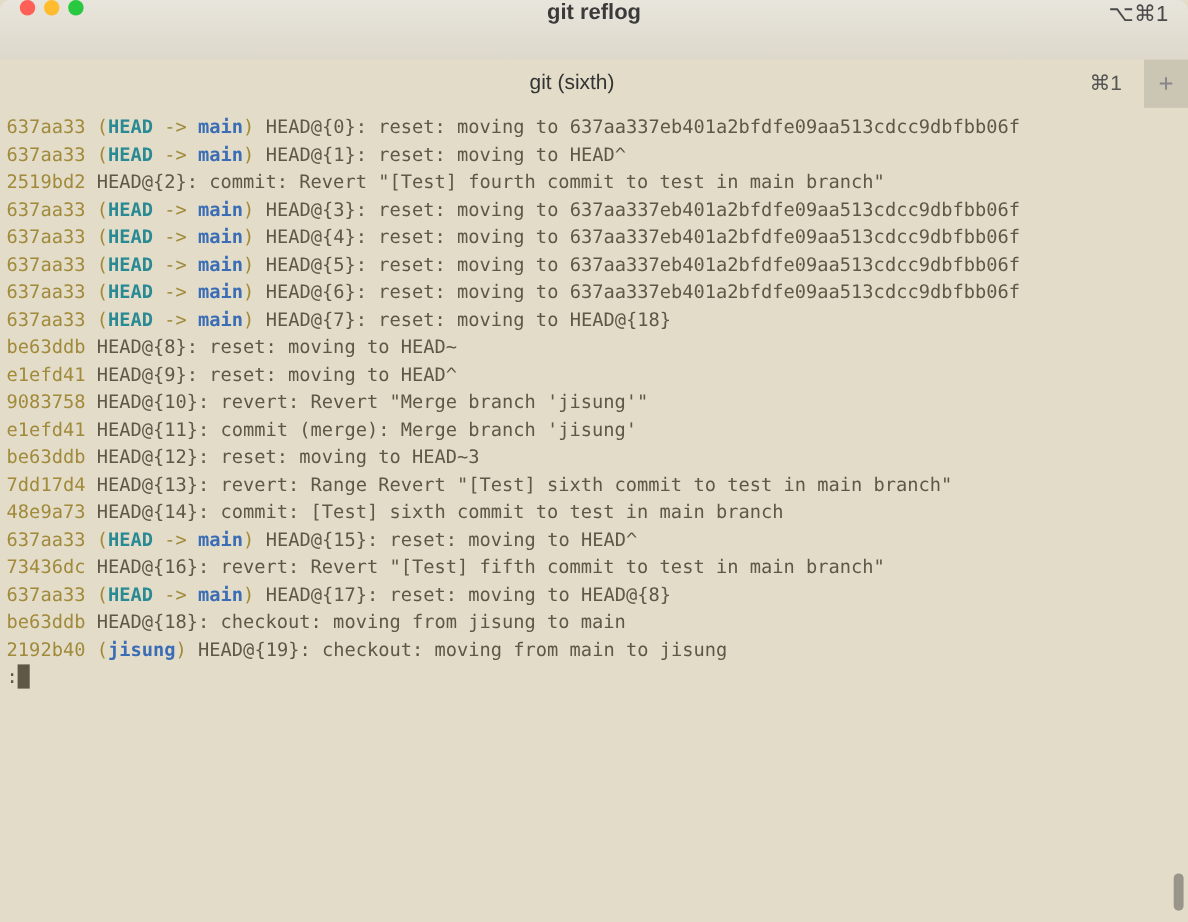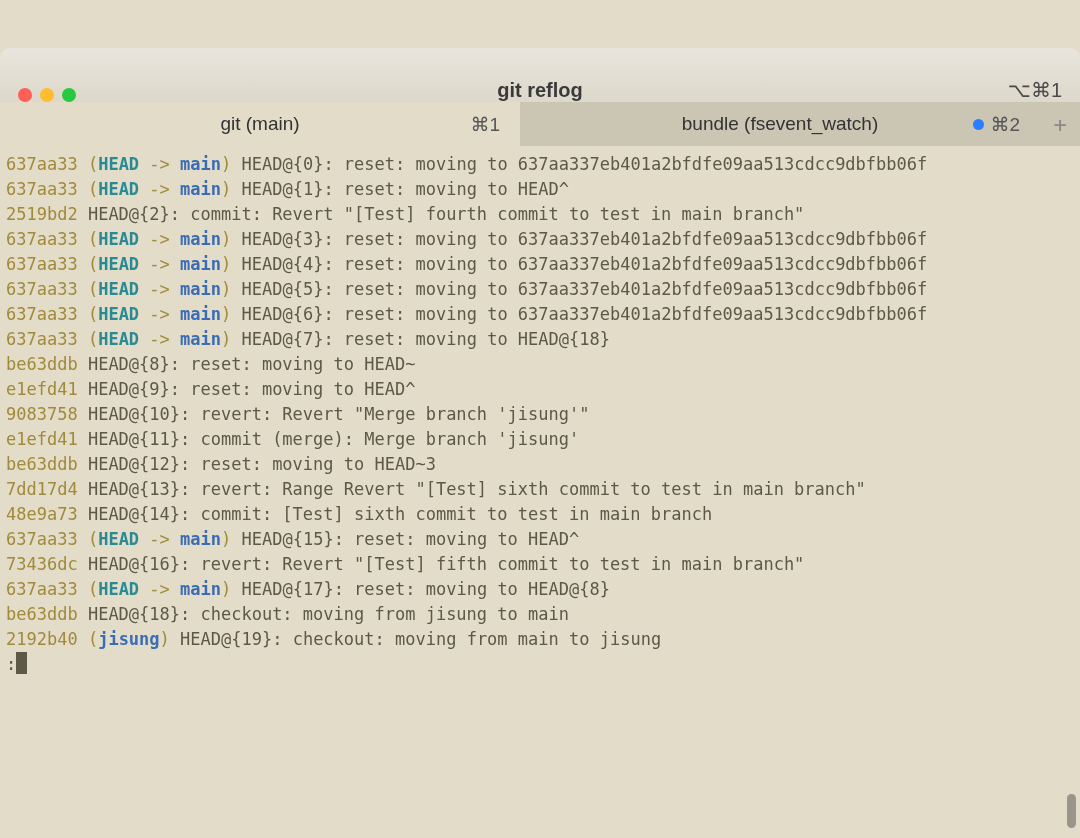--- a/index.html
+++ b/index.html
@@ -12,24 +12,23 @@
       background: #e2dcc9;
       width: 1080px;
       height: 838px;
       overflow: hidden;
       position: relative;
     }
     .title-bar {
       height: 54px;
       background: linear-gradient(to bottom, #e8e5dc, #ddd8cb);
       display: flex;
-      align-items: flex-end;
+      align-items: flex-start;
       position: relative;
       border-radius: 10px 10px 0 0;
-      margin-top: 48px;
     }
     .traffic-lights {
       display: flex;
       gap: 8px;
       padding-left: 18px;
     }
     .traffic-light {
       width: 14px;
       height: 14px;
       border-radius: 50%;
@@ -147,29 +146,22 @@
     <div class="traffic-light tl-red"></div>
     <div class="traffic-light tl-yellow"></div>
     <div class="traffic-light tl-green"></div>
   </div>
   <div class="window-title">git reflog</div>
   <div class="title-shortcut">⌥⌘1</div>
 </div>
 
 <div class="tab-bar">
   <div class="tab active">
-    <span>git (main)</span>
+    <span>git (sixth)</span>
     <span class="tab-shortcut">⌘1</span>
-  </div>
-  <div class="tab inactive">
-    <span>bundle (fsevent_watch)</span>
-    <span class="tab-shortcut">
-      <span class="blue-dot"></span>
-      <span>⌘2</span>
-    </span>
   </div>
   <div class="new-tab">
     <span>+</span>
   </div>
 </div>
 
 <div class="terminal-content" id="terminal"><span class="line"><span class="hash-yellow">637aa33</span> <span class="paren">(</span><span class="cyan-bold">HEAD</span><span class="arrow"> -&gt; </span><span class="branch-blue">main</span><span class="paren">)</span> <span class="msg">HEAD@{0}: reset: moving to 637aa337eb401a2bfdfe09aa513cdcc9dbfbb06f</span></span><span class="line"><span class="hash-yellow">637aa33</span> <span class="paren">(</span><span class="cyan-bold">HEAD</span><span class="arrow"> -&gt; </span><span class="branch-blue">main</span><span class="paren">)</span> <span class="msg">HEAD@{1}: reset: moving to HEAD^</span></span><span class="line"><span class="hash-yellow">2519bd2</span> <span class="msg">HEAD@{2}: commit: Revert "[Test] fourth commit to test in main branch"</span></span><span class="line"><span class="hash-yellow">637aa33</span> <span class="paren">(</span><span class="cyan-bold">HEAD</span><span class="arrow"> -&gt; </span><span class="branch-blue">main</span><span class="paren">)</span> <span class="msg">HEAD@{3}: reset: moving to 637aa337eb401a2bfdfe09aa513cdcc9dbfbb06f</span></span><span class="line"><span class="hash-yellow">637aa33</span> <span class="paren">(</span><span class="cyan-bold">HEAD</span><span class="arrow"> -&gt; </span><span class="branch-blue">main</span><span class="paren">)</span> <span class="msg">HEAD@{4}: reset: moving to 637aa337eb401a2bfdfe09aa513cdcc9dbfbb06f</span></span><span class="line"><span class="hash-yellow">637aa33</span> <span class="paren">(</span><span class="cyan-bold">HEAD</span><span class="arrow"> -&gt; </span><span class="branch-blue">main</span><span class="paren">)</span> <span class="msg">HEAD@{5}: reset: moving to 637aa337eb401a2bfdfe09aa513cdcc9dbfbb06f</span></span><span class="line"><span class="hash-yellow">637aa33</span> <span class="paren">(</span><span class="cyan-bold">HEAD</span><span class="arrow"> -&gt; </span><span class="branch-blue">main</span><span class="paren">)</span> <span class="msg">HEAD@{6}: reset: moving to 637aa337eb401a2bfdfe09aa513cdcc9dbfbb06f</span></span><span class="line"><span class="hash-yellow">637aa33</span> <span class="paren">(</span><span class="cyan-bold">HEAD</span><span class="arrow"> -&gt; </span><span class="branch-blue">main</span><span class="paren">)</span> <span class="msg">HEAD@{7}: reset: moving to HEAD@{18}</span></span><span class="line"><span class="hash-yellow">be63ddb</span> <span class="msg">HEAD@{8}: reset: moving to HEAD~</span></span><span class="line"><span class="hash-yellow">e1efd41</span> <span class="msg">HEAD@{9}: reset: moving to HEAD^</span></span><span class="line"><span class="hash-yellow">9083758</span> <span class="msg">HEAD@{10}: revert: Revert "Merge branch 'jisung'"</span></span><span class="line"><span class="hash-yellow">e1efd41</span> <span class="msg">HEAD@{11}: commit (merge): Merge branch 'jisung'</span></span><span class="line"><span class="hash-yellow">be63ddb</span> <span class="msg">HEAD@{12}: reset: moving to HEAD~3</span></span><span class="line"><span class="hash-yellow">7dd17d4</span> <span class="msg">HEAD@{13}: revert: Range Revert "[Test] sixth commit to test in main branch"</span></span><span class="line"><span class="hash-yellow">48e9a73</span> <span class="msg">HEAD@{14}: commit: [Test] sixth commit to test in main branch</span></span><span class="line"><span class="hash-yellow">637aa33</span> <span class="paren">(</span><span class="cyan-bold">HEAD</span><span class="arrow"> -&gt; </span><span class="branch-blue">main</span><span class="paren">)</span> <span class="msg">HEAD@{15}: reset: moving to HEAD^</span></span><span class="line"><span class="hash-yellow">73436dc</span> <span class="msg">HEAD@{16}: revert: Revert "[Test] fifth commit to test in main branch"</span></span><span class="line"><span class="hash-yellow">637aa33</span> <span class="paren">(</span><span class="cyan-bold">HEAD</span><span class="arrow"> -&gt; </span><span class="branch-blue">main</span><span class="paren">)</span> <span class="msg">HEAD@{17}: reset: moving to HEAD@{8}</span></span><span class="line"><span class="hash-yellow">be63ddb</span> <span class="msg">HEAD@{18}: checkout: moving from jisung to main</span></span><span class="line"><span class="hash-yellow">2192b40</span> <span class="paren">(</span><span class="branch-blue">jisung</span><span class="paren">)</span> <span class="msg">HEAD@{19}: checkout: moving from main to jisung</span></span><span class="line prompt"><span>:</span><span class="cursor"></span></span></div>
 
 <div class="scrollbar-thumb"></div>
 

